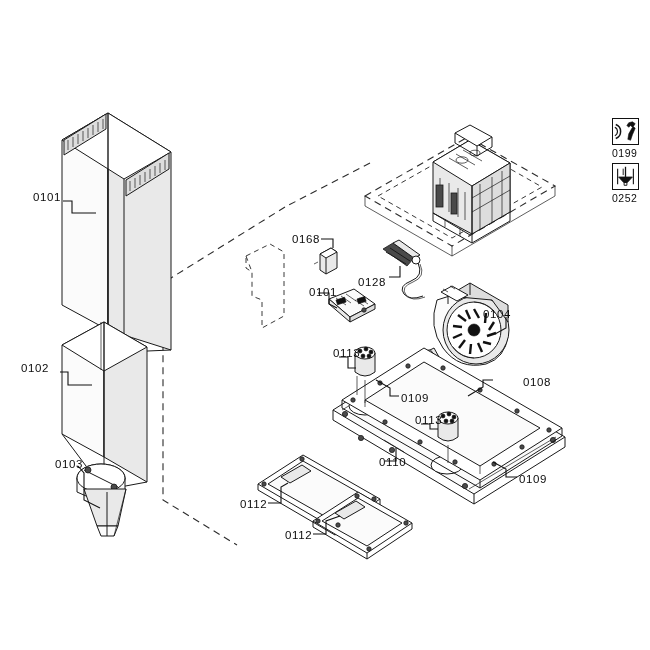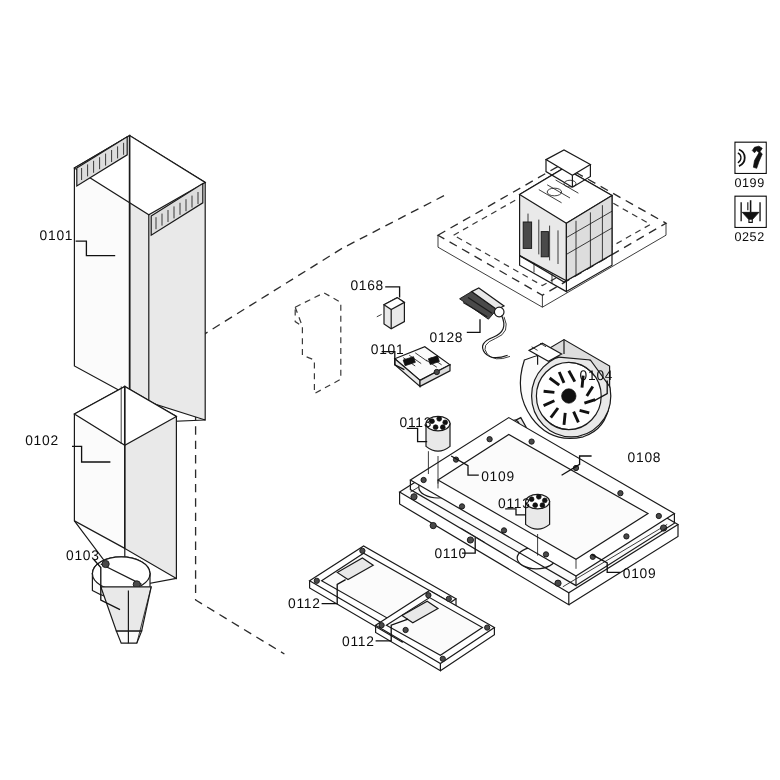--- a/index.html
+++ b/index.html
@@ -383,21 +383,21 @@
   </svg>
 
   <div class="lbl" style="left:33px;  top:192px;">0101</div>
   <div class="lbl" style="left:21px;  top:363px;">0102</div>
   <div class="lbl" style="left:55px;  top:459px;">0103</div>
   <div class="lbl" style="left:483px; top:309px;">0104</div>
   <div class="lbl" style="left:292px; top:234px;">0168</div>
   <div class="lbl" style="left:495px; top:377px;margin-left:28px;">0108</div>
   <div class="lbl" style="left:401px; top:393px;">0109</div>
   <div class="lbl" style="left:519px; top:474px;">0109</div>
-  <div class="lbl" style="left:362px; top:457px;text-align:right;">0110</div>
+  <div class="lbl" style="left:379px; top:457px;text-align:right;">0110</div>
   <div class="lbl" style="left:240px; top:499px;">0112</div>
   <div class="lbl" style="left:285px; top:530px;">0112</div>
   <div class="lbl" style="left:333px; top:348px;">0113</div>
   <div class="lbl" style="left:415px; top:415px;">0113</div>
   <div class="lbl" style="left:358px; top:277px;">0128</div>
   <div class="lbl" style="left:309px; top:287px;">0101</div>
 
   <div class="icon-box" style="left:612px; top:118px;">
     <svg viewBox="0 0 27 27">
       <rect x="0" y="0" width="27" height="27" fill="#ffffff"></rect>

